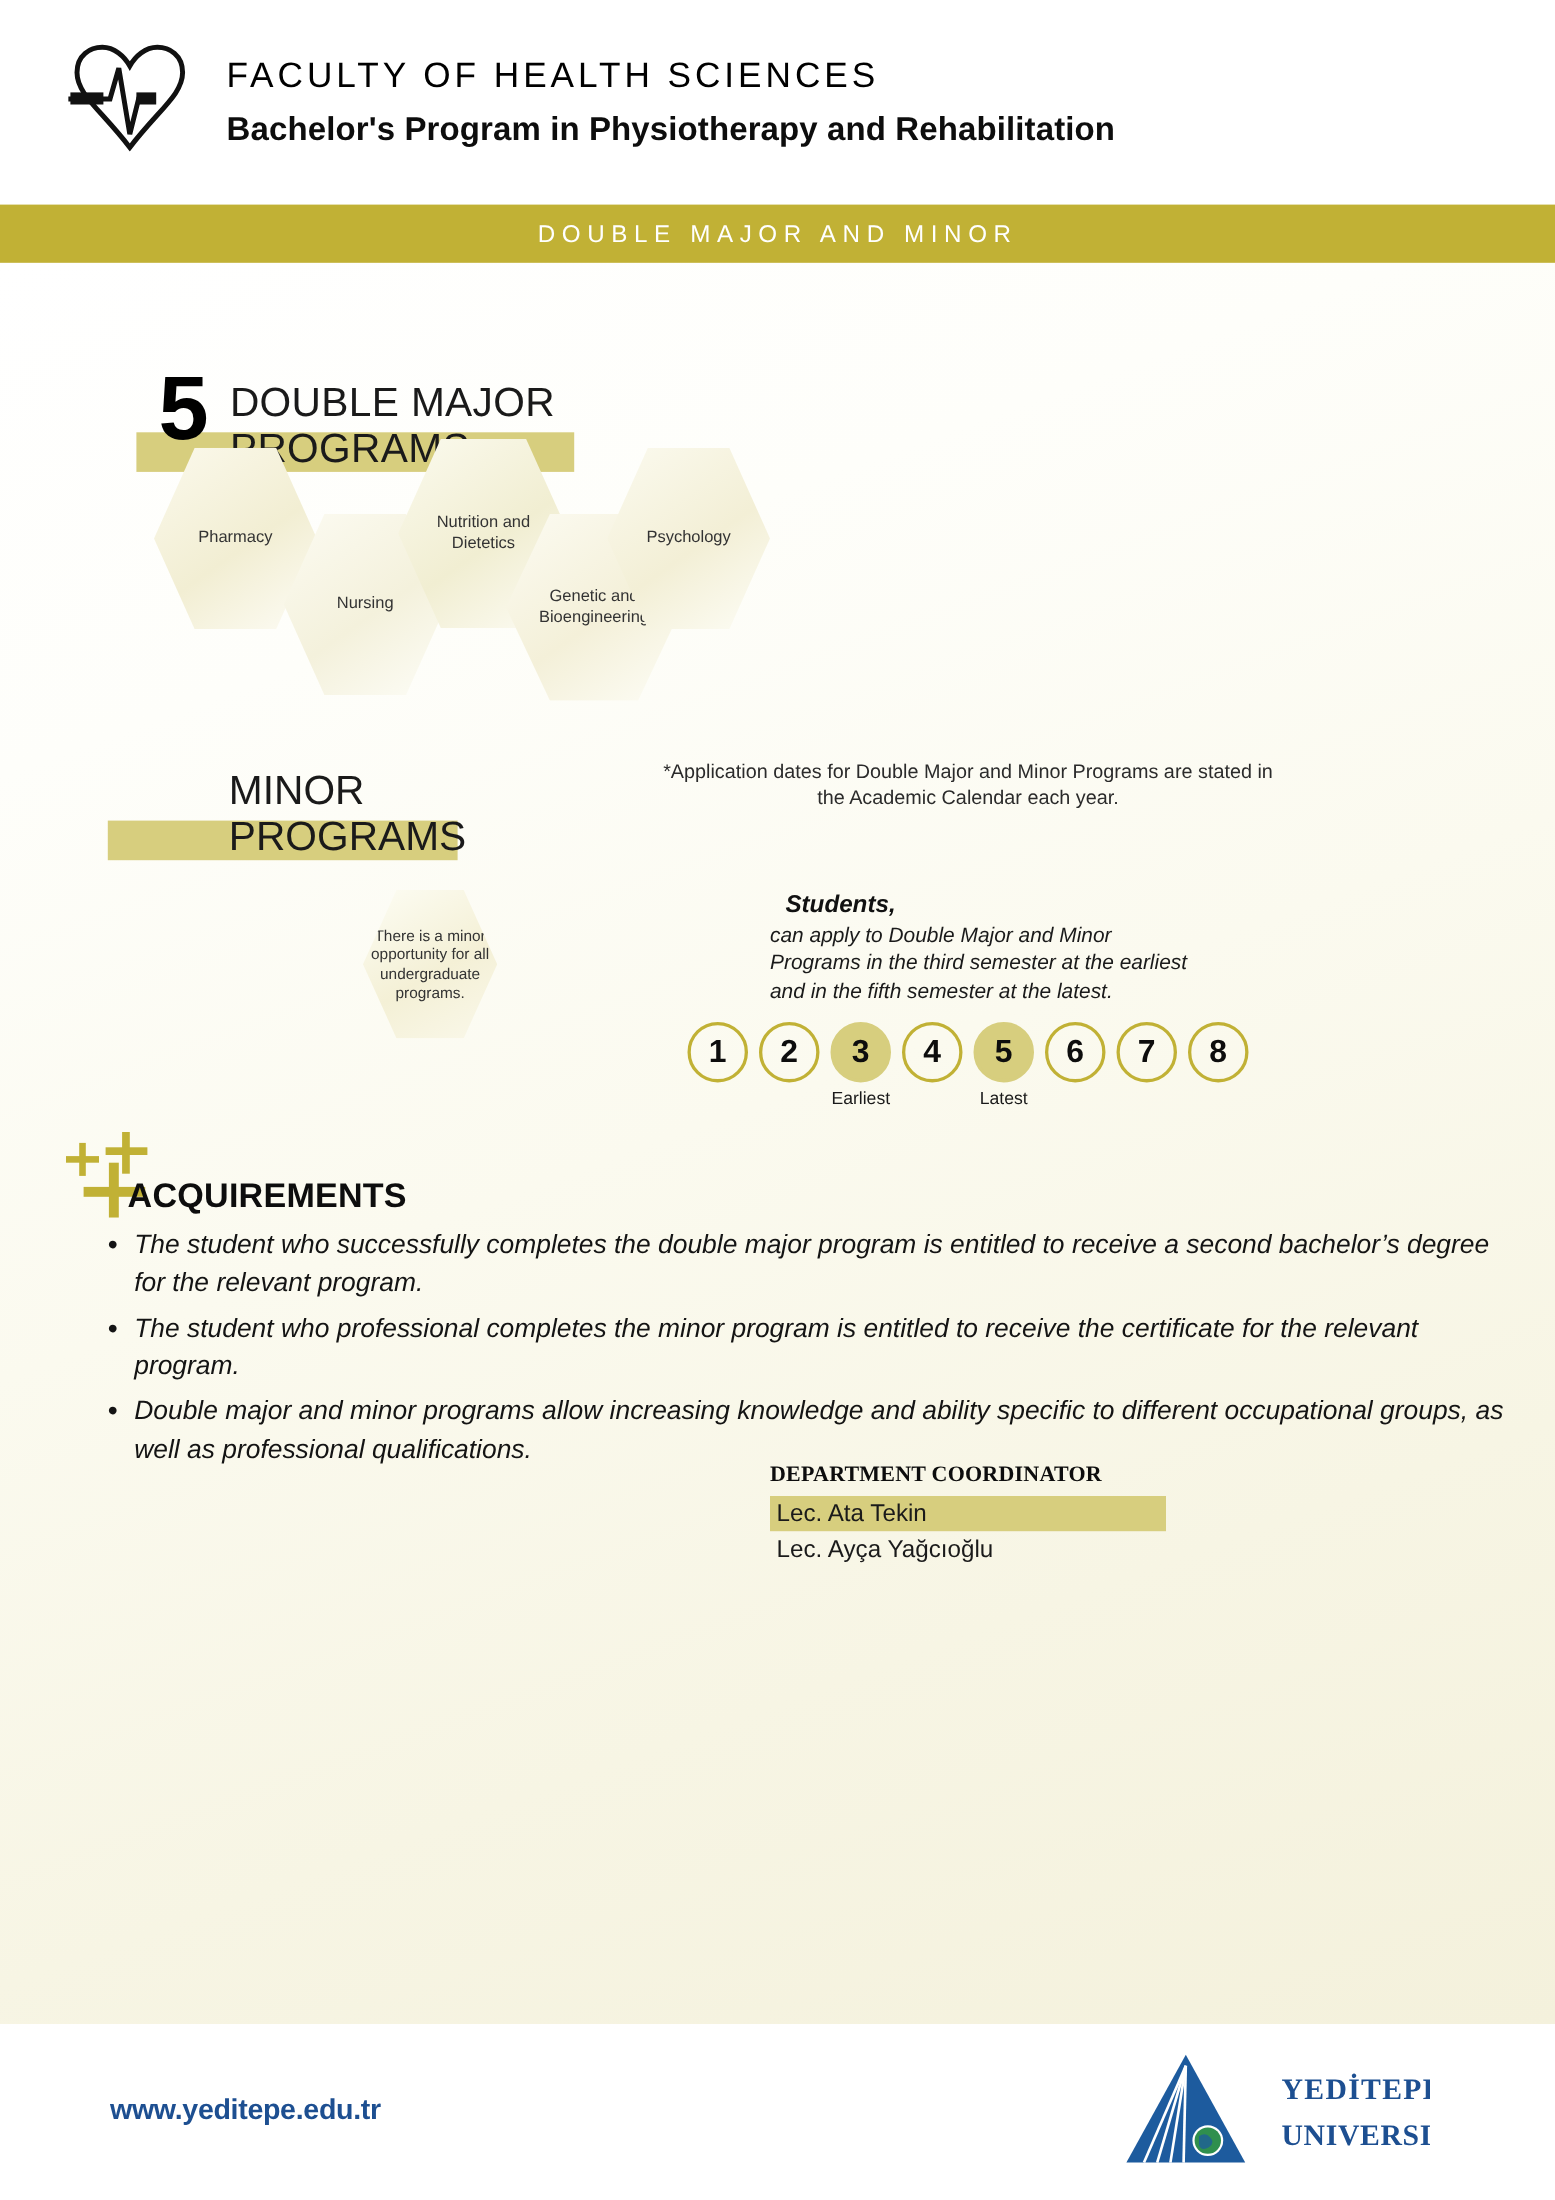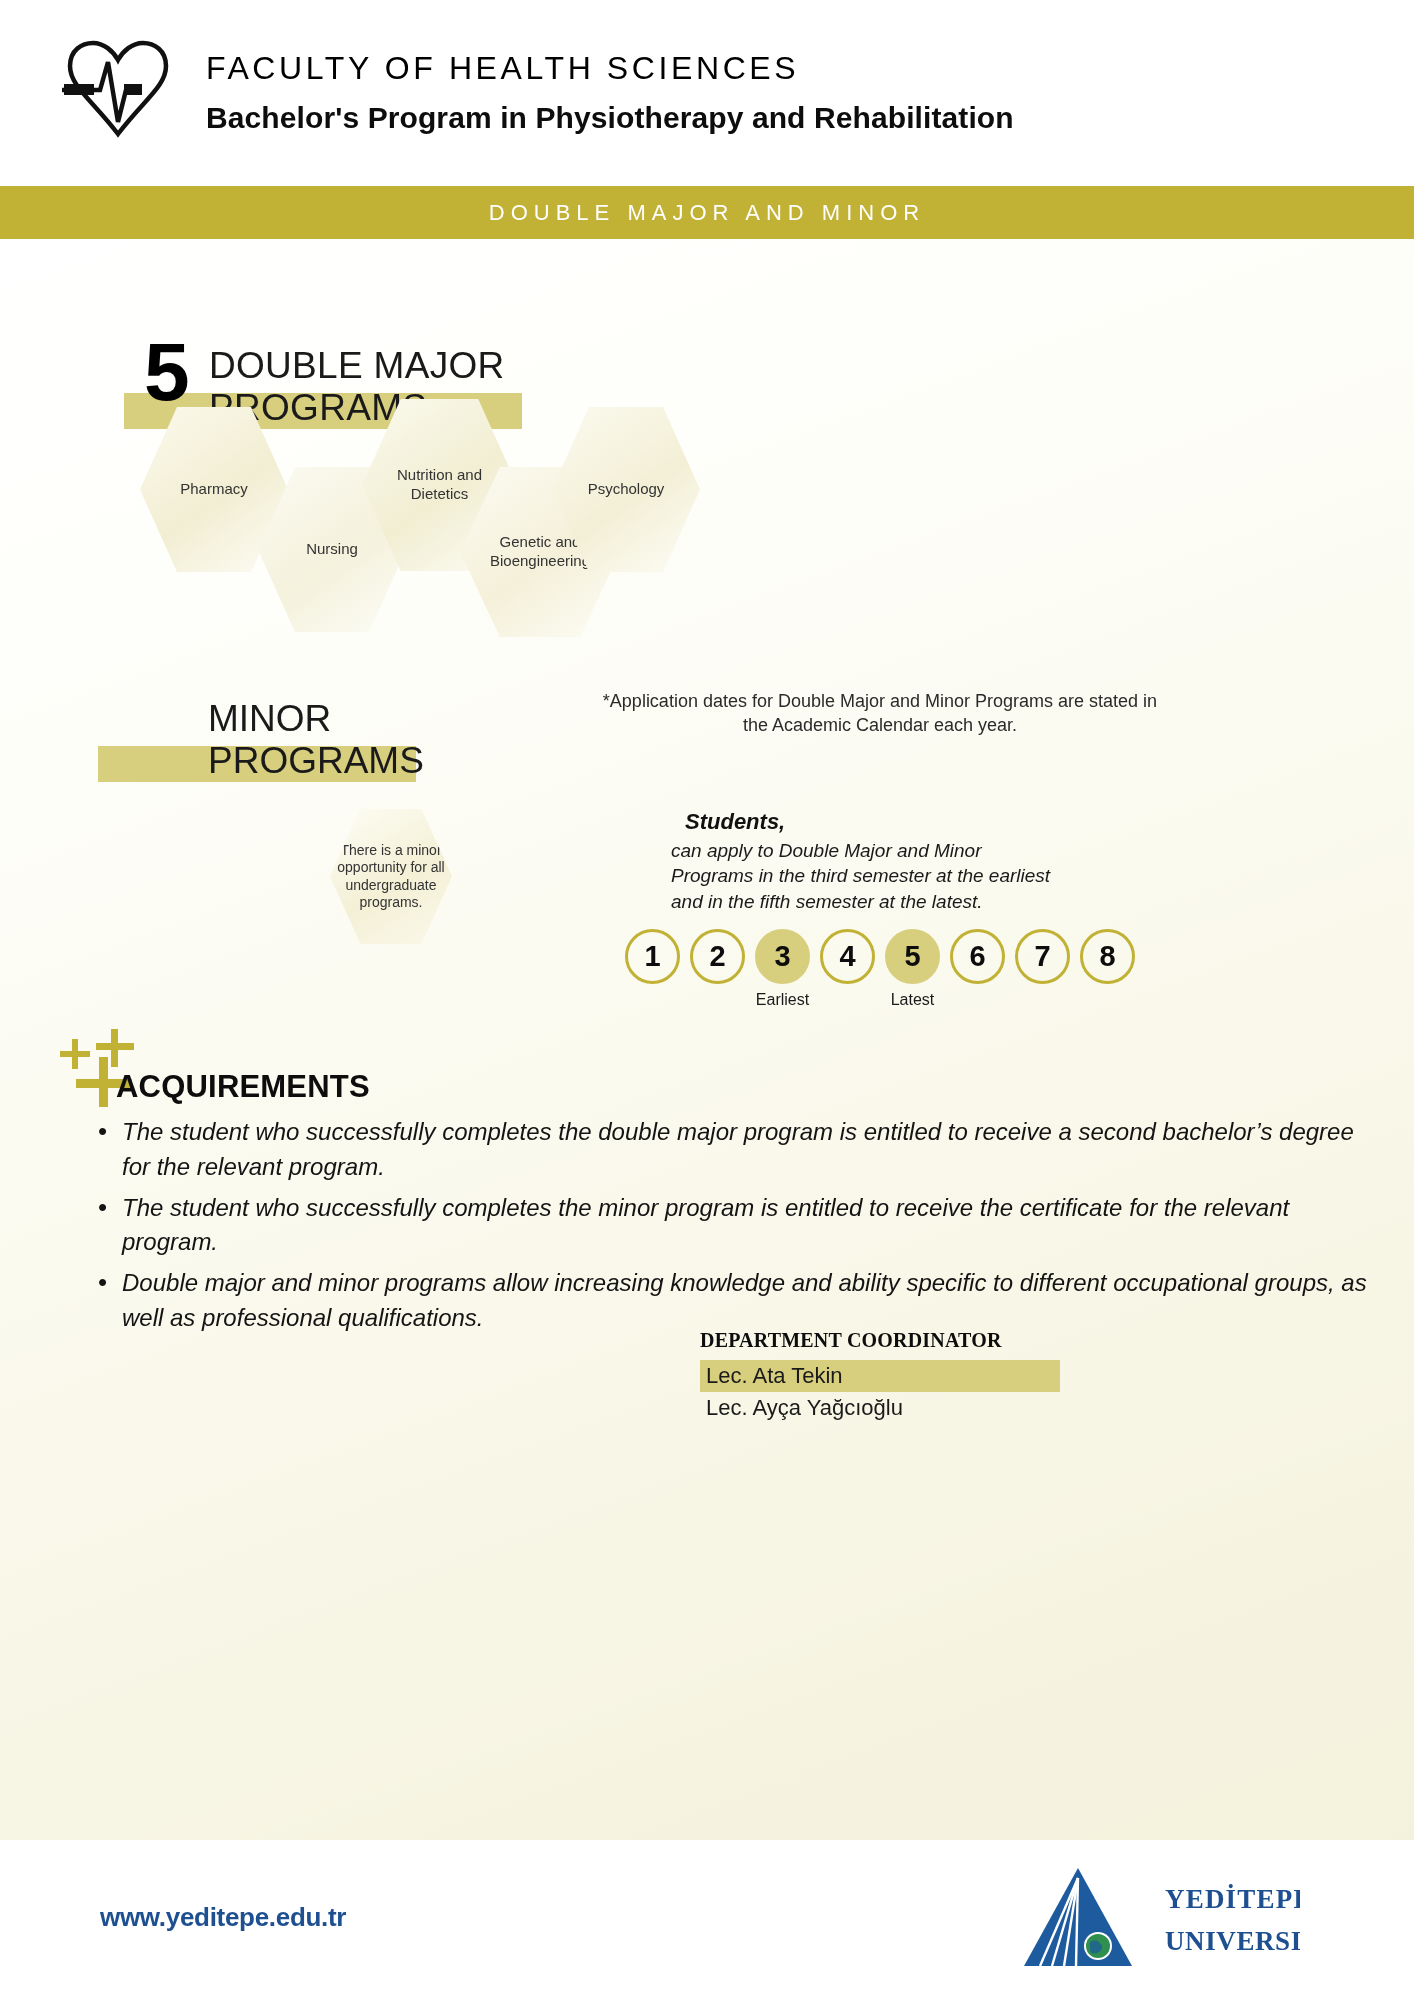--- a/index.html
+++ b/index.html
@@ -189,21 +189,21 @@
   .minor-hex-label {
     font-size: 14px;
     color: #333;
     text-align: center;
     line-height: 1.22;
   }
 
   
   .students {
     position: absolute;
-    left: 671px; top: 570px;
+    left: 700px; top: 570px;
     width: 420px;
   }
   .students-title {
     font-size: 22px;
     font-weight: bold;
     font-style: italic;
     color: #111;
     margin-left: 14px;
   }
   .students-body {
@@ -453,21 +453,21 @@
               <rect x="55" y="0" width="7" height="38"></rect>
               <rect x="20" y="50" width="56" height="9"></rect>
               <rect x="43" y="28" width="9" height="50"></rect>
             </g>
           </svg>
         </div>
         <div class="acq-title">ACQUIREMENTS</div>
       </div>
       <ul class="acq-list">
         <li class="acq-item">The student who successfully completes the double major program is entitled to receive a second bachelor’s degree for the relevant program.</li>
-        <li class="acq-item">The student who successfully completes the minor program is entitled to receive the certificate for the relevant program.</li>
+        <li class="acq-item">The student who professional completes the minor program is entitled to receive the certificate for the relevant program.</li>
         <li class="acq-item">Double major and minor programs allow increasing knowledge and ability specific to different occupational groups, as well as professional qualifications.</li>
       </ul>
     </div>
 
     <div class="coord">
       <div class="coord-title">DEPARTMENT COORDINATOR</div>
       <div class="coord-name hl">Lec. Ata Tekin</div>
       <div class="coord-name">Lec. Ayça Yağcıoğlu</div>
     </div>
 

